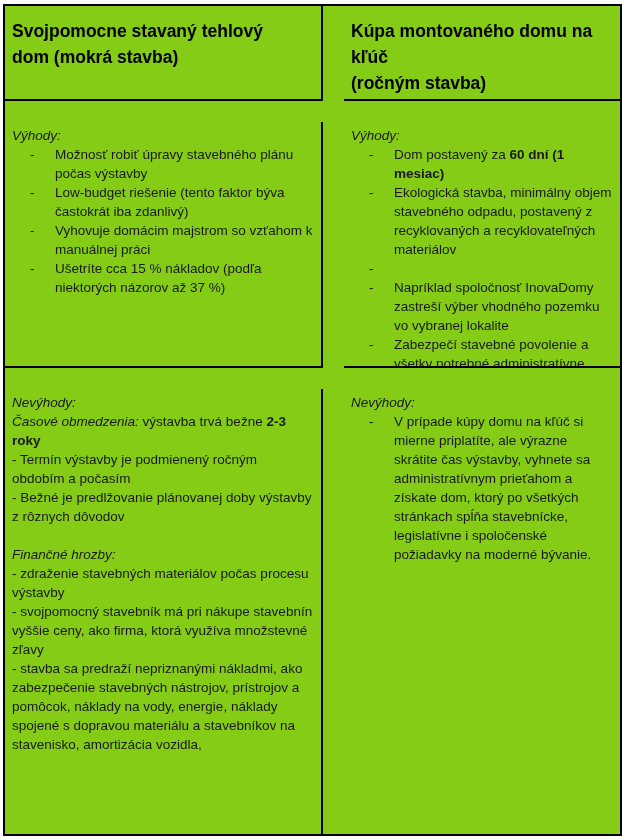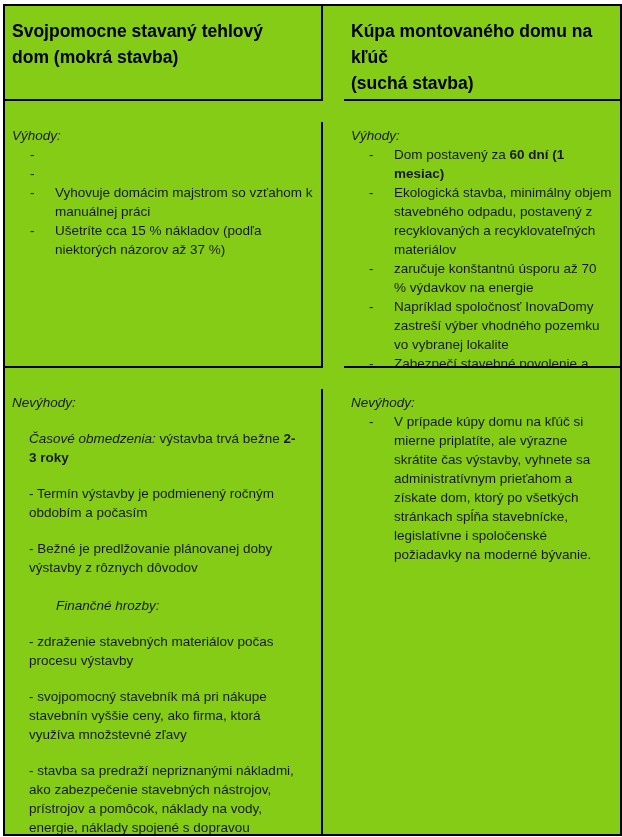--- a/index.html
+++ b/index.html
@@ -55,48 +55,50 @@
     list-style: none;
     margin: 0;
     padding: 0;
   }
   ul.dash-list li { display: flex; }
   ul.dash-list .m {
     flex: 0 0 25px;
     margin-left: 18px;
   }
   ul.dash-list .t { flex: 1 1 auto; }
-  p.para { margin: 17px; }
-  .gap { margin-top: 19px; margin-left: 44px; }
+  p.para { margin: 0; }
+  .gap { margin-top: 19px; }
   b { font-weight: bold; }
   i { font-style: italic; }
 </style>
 </head>
 <body>
 
 <div class="comparison-grid">
 
   <div class="cell header b-right b-bottom">
     <h2 class="title">Svojpomocne stavaný tehlový
 dom (mokrá stavba)</h2>
   </div>
   <div class="cell header b-bottom">
     <h2 class="title">Kúpa montovaného domu na
 kľúč
-(suchá stavba)</h2>
+(ročným stavba)</h2>
   </div>
 
   <div class="cell b-right b-bottom">
     <p class="label">Výhody:</p>
     <ul class="dash-list">
       <li>
         <span class="m">-</span>
+        <span class="t">Možnosť robiť úpravy stavebného plánu počas výstavby</span>
       </li>
       <li>
         <span class="m">-</span>
+        <span class="t">Low-budget riešenie (tento faktor býva častokrát iba zdanlivý)</span>
       </li>
       <li>
         <span class="m">-</span>
         <span class="t">Vyhovuje domácim majstrom so vzťahom k manuálnej práci</span>
       </li>
       <li>
         <span class="m">-</span>
         <span class="t">Ušetríte cca 15 % nákladov (podľa niektorých názorov až 37 %)</span>
       </li>
     </ul>
@@ -108,21 +110,20 @@
       <li>
         <span class="m">-</span>
         <span class="t"><span>Dom postavený za </span><b>60 dní (1 mesiac)</b></span>
       </li>
       <li>
         <span class="m">-</span>
         <span class="t">Ekologická stavba, minimálny objem stavebného odpadu, postavený z recyklovaných a recyklovateľných materiálov</span>
       </li>
       <li>
         <span class="m">-</span>
-        <span class="t">zaručuje konštantnú úsporu až 70 % výdavkov na energie</span>
       </li>
       <li>
         <span class="m">-</span>
         <span class="t">Napríklad spoločnosť InovaDomy zastreší výber vhodného pozemku vo vybranej lokalite</span>
       </li>
       <li>
         <span class="m">-</span>
         <span class="t">Zabezpečí stavebné povolenie a všetky potrebné administratívne úkony</span>
       </li>
 

